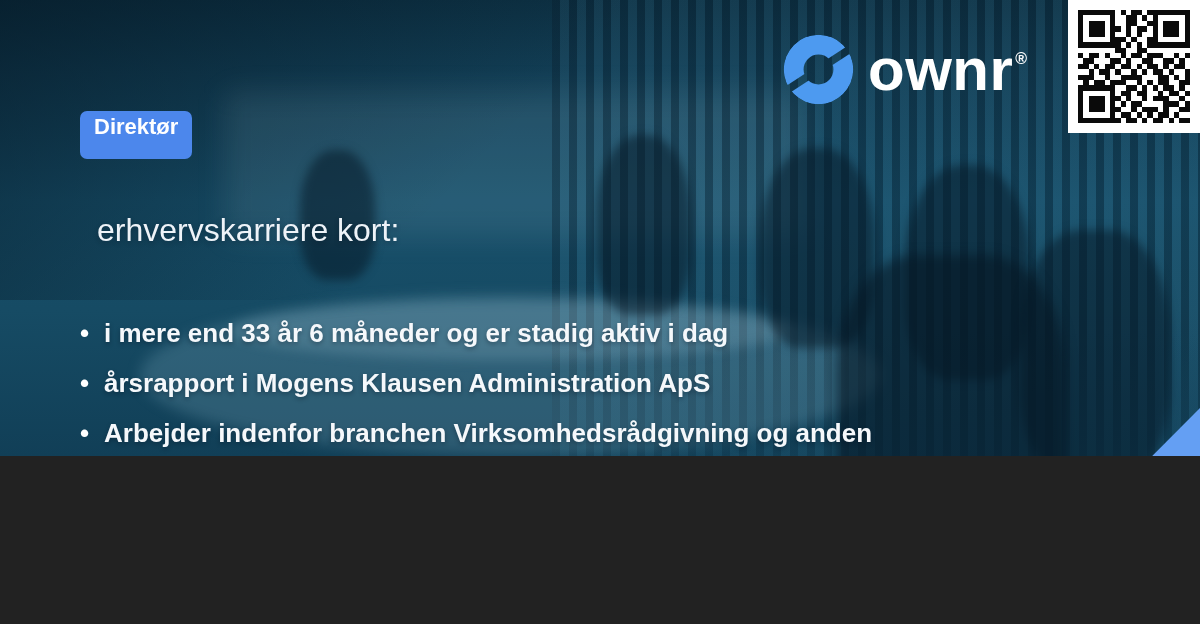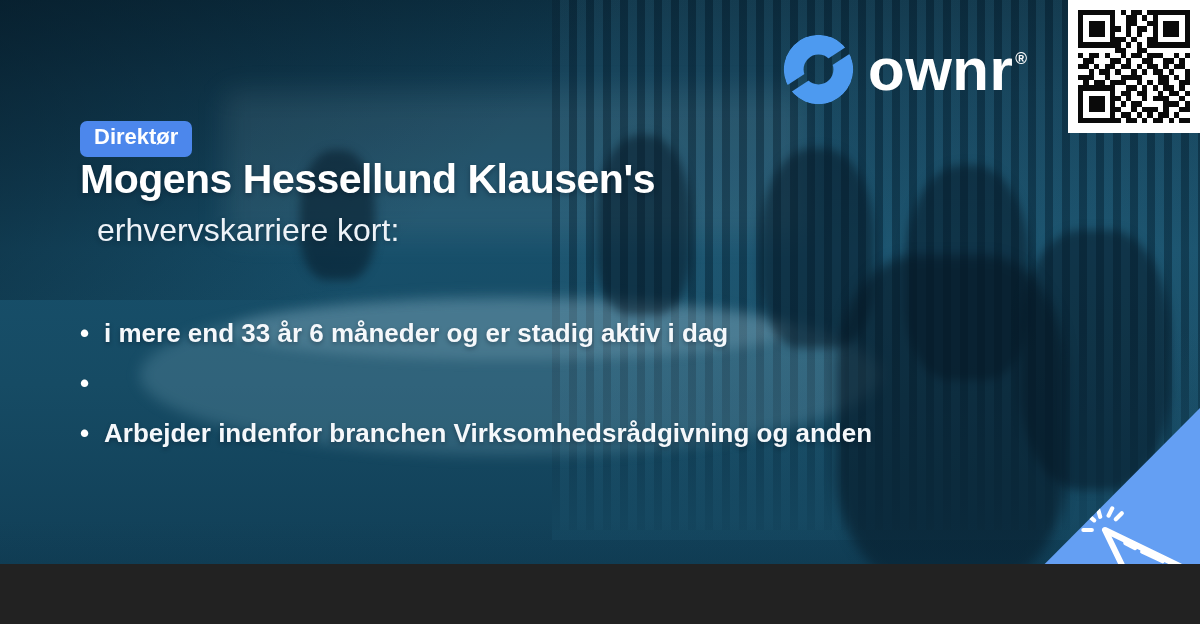--- a/index.html
+++ b/index.html
@@ -2,21 +2,21 @@
 <html style="--badge: #4c87ec; --triangle: #649ff3; --logo: #4d9af0;"><head>
 <meta charset="utf-8">
 <style>
   :root{
     --badge:#4c87ec;
     --triangle:#649ff3;
     --logo:#4d9af0;
   }
   *{margin:0;padding:0;box-sizing:border-box;}
   body{font-family:"Liberation Sans",sans-serif;background:#222;}
-  .frame{position:relative;width:1200px;height:564px;overflow:hidden;background:#174e68;}
+  .frame{position:relative;width:1200px;height:456px;overflow:hidden;background:#174e68;}
 
   
   .bg,.bg div{position:absolute;}
   .bg{inset:0;}
   .bg-base{inset:0;background:linear-gradient(180deg,#0d3144 0%,#123e55 16%,#174f6a 44%,#164b64 68%,#113f57 100%);}
   .bg-topleft{left:0;top:0;width:620px;height:300px;background:linear-gradient(135deg,rgba(4,22,34,.6) 0%,rgba(4,22,34,0) 70%);}
   .bg-wall{left:225px;top:92px;width:580px;height:145px;background:rgba(190,215,225,.10);filter:blur(14px);border-radius:8px;}
   .bg-blinds{left:552px;top:0;width:648px;height:530px;
     background:repeating-linear-gradient(90deg,rgba(8,30,45,.38) 0 8px,rgba(74,134,162,.12) 8px 17px);}
   .bg-blinds-fade{left:552px;top:330px;width:648px;height:210px;background:linear-gradient(180deg,rgba(23,78,104,0),rgba(21,72,97,.9));}
@@ -37,22 +37,22 @@
   .wordmark{color:#fff;font-size:60px;font-weight:700;letter-spacing:.5px;line-height:1;margin-top:-4px;}
   .regmark{color:#fff;font-size:16px;font-weight:700;vertical-align:26px;margin-left:2px;}
 
   
   .qr{position:absolute;right:0;top:0;width:132px;height:133px;background:#fff;padding:10px;}
   .qr-grid{display:grid;width:112px;height:113px;grid-template-columns:repeat(21,1fr);grid-template-rows:repeat(21,1fr);}
   .qr-grid div{background:transparent;}
   .qr-grid div.on{background:#0a0a0a;}
 
   
-  .badge{position:absolute;left:80px;top:121px;background:var(--badge);color:#fff;
-    font-size:22px;font-weight:700;padding:4px 14px 8px;border-radius:7px;line-height:1.1;}
+  .badge{position:absolute;left:80px;top:111px;background:var(--badge);color:#fff;
+    font-size:22px;font-weight:700;padding:4px 14px 20px;border-radius:7px;line-height:1.1;}
   .title{position:absolute;left:80px;top:156px;color:#fff;font-size:41px;font-weight:700;
     letter-spacing:-.5px;text-shadow:0 2px 5px rgba(0,15,30,.35);white-space:nowrap;}
   .subtitle{position:absolute;left:97px;top:212px;color:#eef3f8;font-size:32px;font-weight:400;
     text-shadow:0 2px 5px rgba(0,15,30,.3);white-space:nowrap;}
   .bullets{position:absolute;left:80px;top:313px;}
   .bullet{display:flex;margin-bottom:10px;}
   .bullet .dot{width:24px;color:#fff;font-size:26px;line-height:40px;font-weight:700;}
   .bullet .bl div{color:#f5f8fb;font-size:26px;font-weight:700;line-height:40px;
     white-space:nowrap;text-shadow:0 2px 4px rgba(0,15,30,.35);}
 
@@ -539,33 +539,33 @@
         <div class="on"></div>
         <div></div>
         <div class="on"></div>
         <div></div>
         <div class="on"></div>
         <div class="on"></div>
       </div>
   </div>
 
   <div class="badge">Direktør</div>
-  <h1 class="title">Mogens Hessellund Klausen's</h1>
   <div class="subtitle">erhvervskarriere kort:</div>
 
   <div class="bullets">
     <div class="bullet">
       <span class="dot">•</span>
       <div class="bl">
         <div>i mere end 33 år 6 måneder og er stadig aktiv i dag</div>
       </div>
     </div>
     <div class="bullet">
       <span class="dot">•</span>
       <div class="bl">
+        <div>årsrapport i Mogens Klausen Administration ApS</div>
       </div>
     </div>
     <div class="bullet">
       <span class="dot">•</span>
       <div class="bl">
         <div>Arbejder indenfor branchen Virksomhedsrådgivning og anden</div>
       </div>
     </div>
   </div>
 

